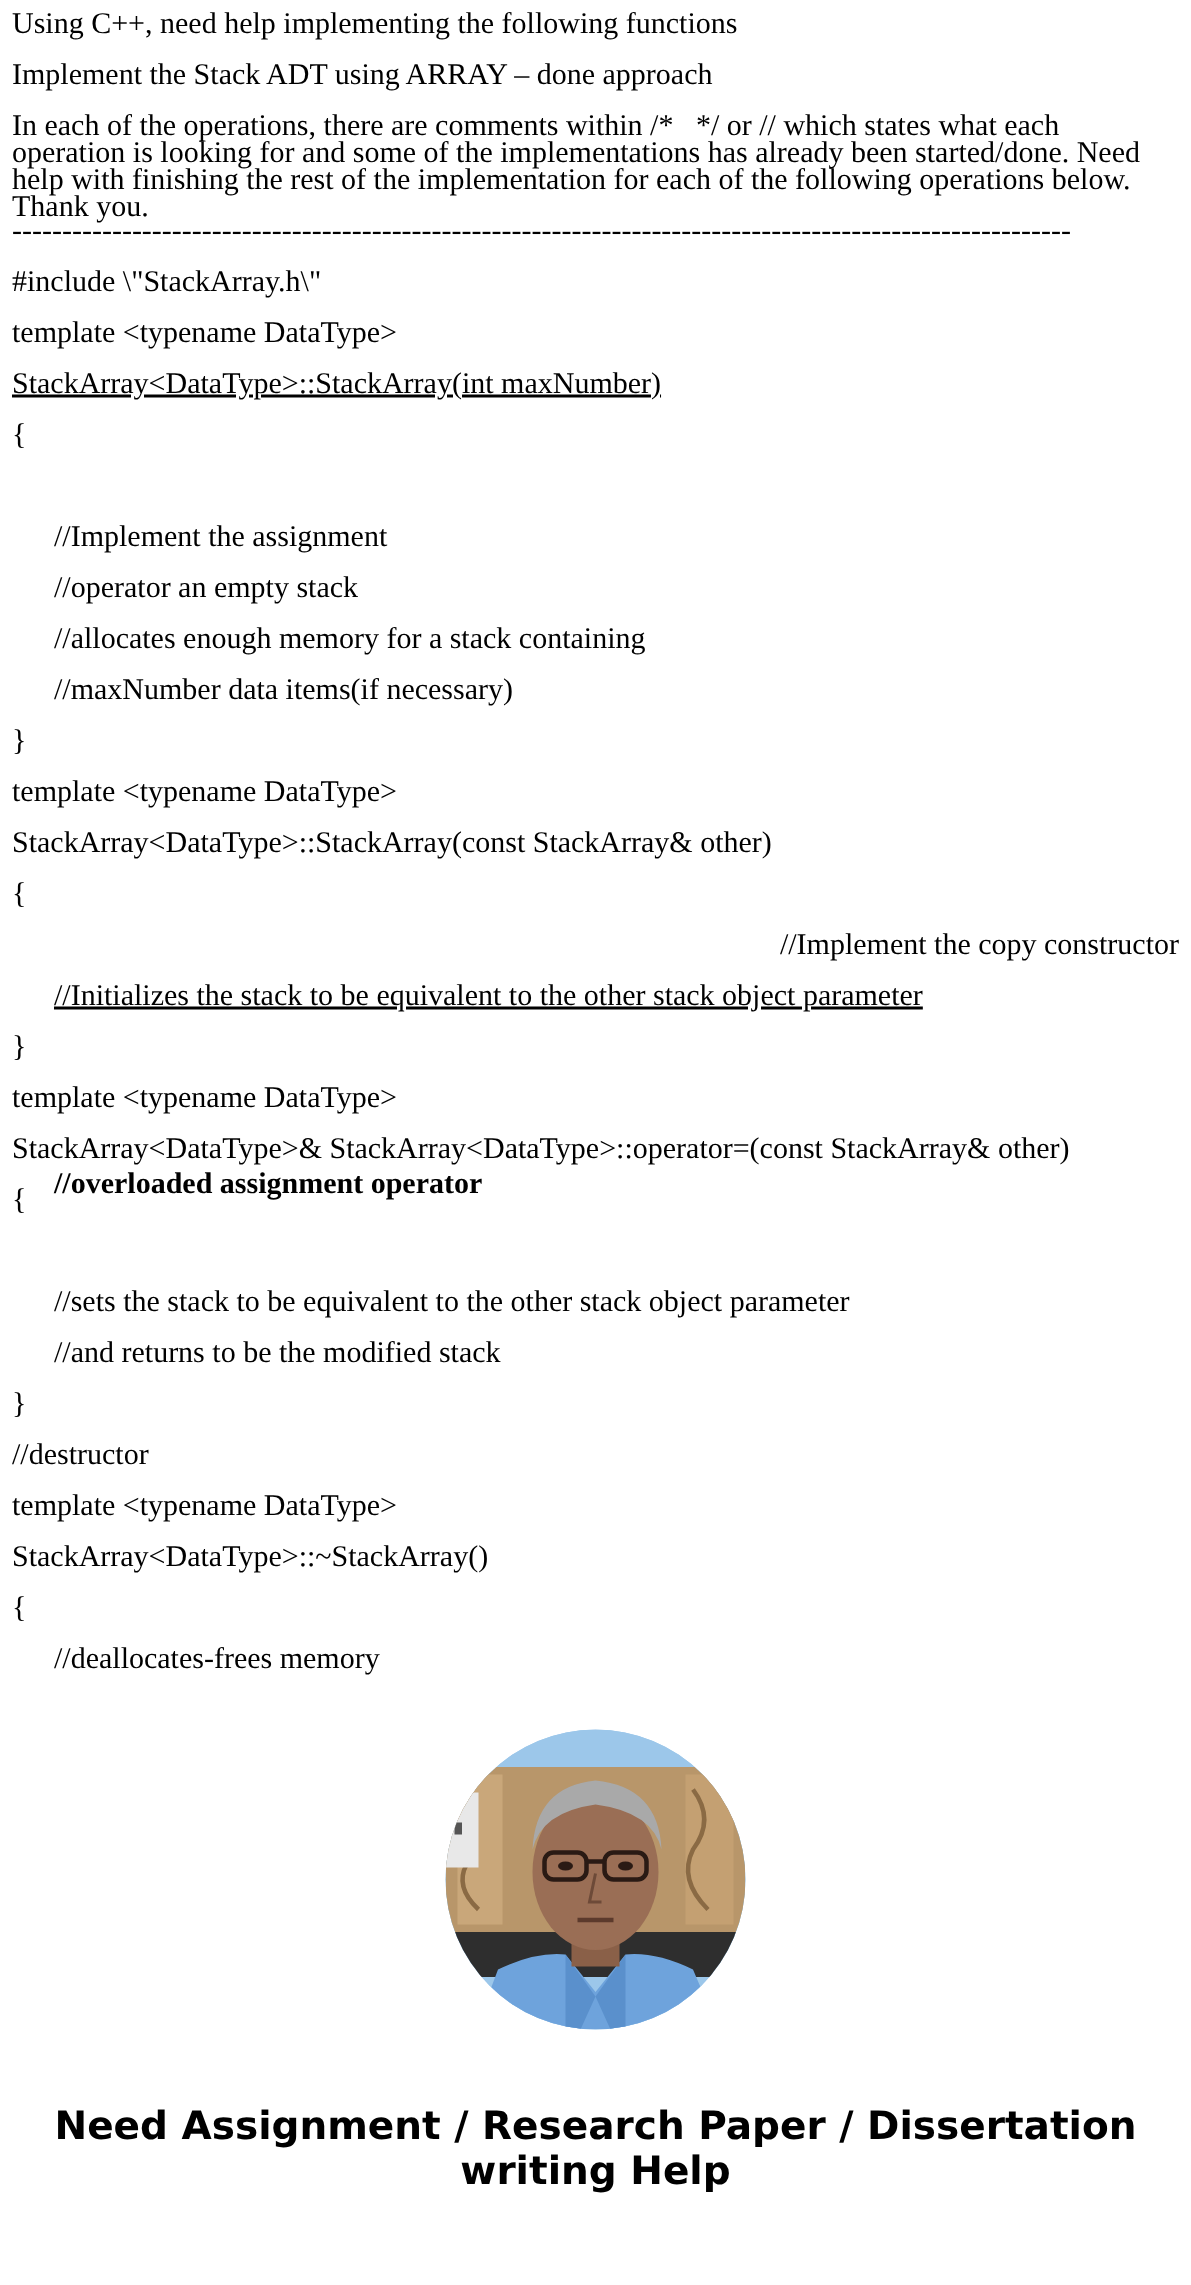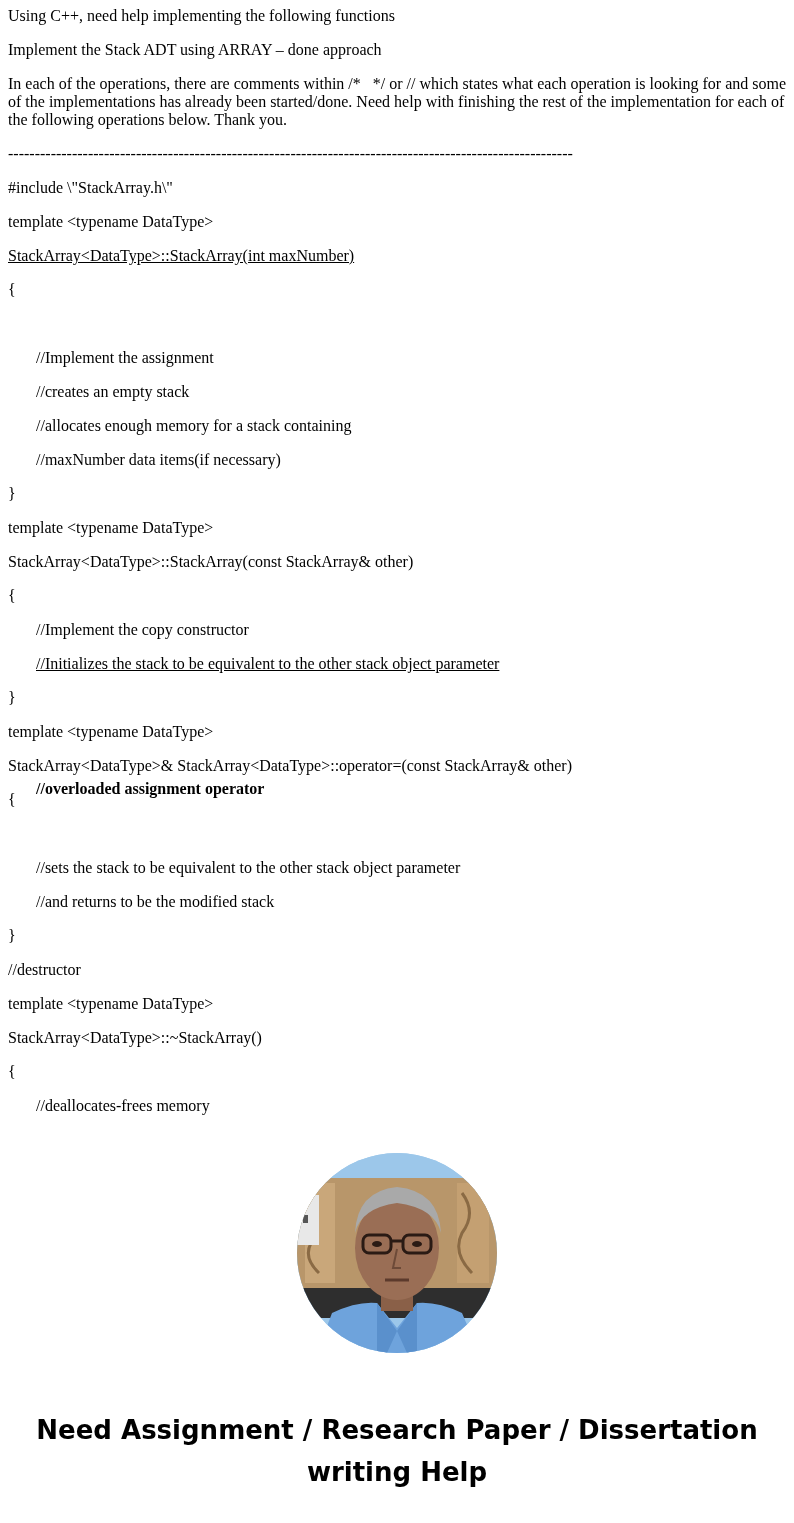--- a/index.html
+++ b/index.html
@@ -14,21 +14,21 @@
       font-family: "Liberation Serif", serif;
       font-size: 16px;
       color: #000000;
     }
     .para {
       position: absolute;
       left: 8px;
       right: 8px;
       margin: 0;
       line-height: 18px;
-      font-size: 16px;
+      font-size: 20px;
       white-space: pre-wrap;
     }
     .indent {
       padding-left: 28px;
     }
     .avatar {
       position: absolute;
       left: 297px;
       top: 1153px;
       width: 200px;
@@ -43,45 +43,45 @@
       left: 0;
       width: 794px;
       top: 1403px;
       text-align: center;
       font-family: "DejaVu Sans", sans-serif;
       font-weight: bold;
       font-size: 26px;
       line-height: 30px;
       color: #000000;
     }
-    .promo div { margin: 12px; }
+    .promo div { margin: 0; }
   </style>
 </head>
 <body>
 
 <p class="para" style="top:7px;">Using C++, need help implementing the following functions</p>
 <p class="para" style="top:41px;">Implement the Stack ADT using ARRAY – done approach</p>
 <p class="para" style="top:75px;">In each of the operations, there are comments within /*   */ or // which states what each operation is looking for and some of the implementations has already been started/done. Need help with finishing the rest of the implementation for each of the following operations below. Thank you.</p>
 <p class="para" style="top:145px; overflow:hidden; white-space:nowrap;">----------------------------------------------------------------------------------------------------------</p>
 
 <div>
   <p class="para" style="top:179px;">#include \"StackArray.h\"</p>
   <p class="para" style="top:213px;">template &lt;typename DataType&gt;</p>
   <p class="para" style="top:247px;text-decoration:underline;">StackArray&lt;DataType&gt;::StackArray(int maxNumber)</p>
   <p class="para" style="top:281px;">{</p>
   <p class="para" style="top:315px;"></p>
   <p class="para indent" style="top:349px;">//Implement the assignment</p>
-  <p class="para indent" style="top:383px;">//creates an empty stack</p>
+  <p class="para indent" style="top:383px;">//operator an empty stack</p>
   <p class="para indent" style="top:417px;">//allocates enough memory for a stack containing</p>
   <p class="para indent" style="top:451px;">//maxNumber data items(if necessary)</p>
   <p class="para" style="top:485px;">}</p>
   <p class="para" style="top:519px;">template &lt;typename DataType&gt;</p>
   <p class="para" style="top:553px;">StackArray&lt;DataType&gt;::StackArray(const StackArray&amp; other)</p>
   <p class="para" style="top:587px;">{</p>
-  <p class="para indent" style="top:621px;">//Implement the copy constructor</p>
+  <p class="para indent" style="top:621px;text-align:right;">//Implement the copy constructor</p>
   <p class="para indent" style="top:655px;text-decoration:underline;">//Initializes the stack to be equivalent to the other stack object parameter</p>
   <p class="para" style="top:689px;">}</p>
   <p class="para" style="top:723px;">template &lt;typename DataType&gt;</p>
   <p class="para" style="top:757px;">StackArray&lt;DataType&gt;&amp; StackArray&lt;DataType&gt;::operator=(const StackArray&amp; other)</p>
   <p class="para" style="top:791px;">{</p>
   <p class="para indent" style="top:780px;font-weight:bold;">//overloaded assignment operator</p>
   <p class="para indent" style="top:859px;">//sets the stack to be equivalent to the other stack object parameter</p>
   <p class="para indent" style="top:893px;">//and returns to be the modified stack</p>
   <p class="para" style="top:927px;">}</p>
   <p class="para" style="top:961px;">//destructor</p>

